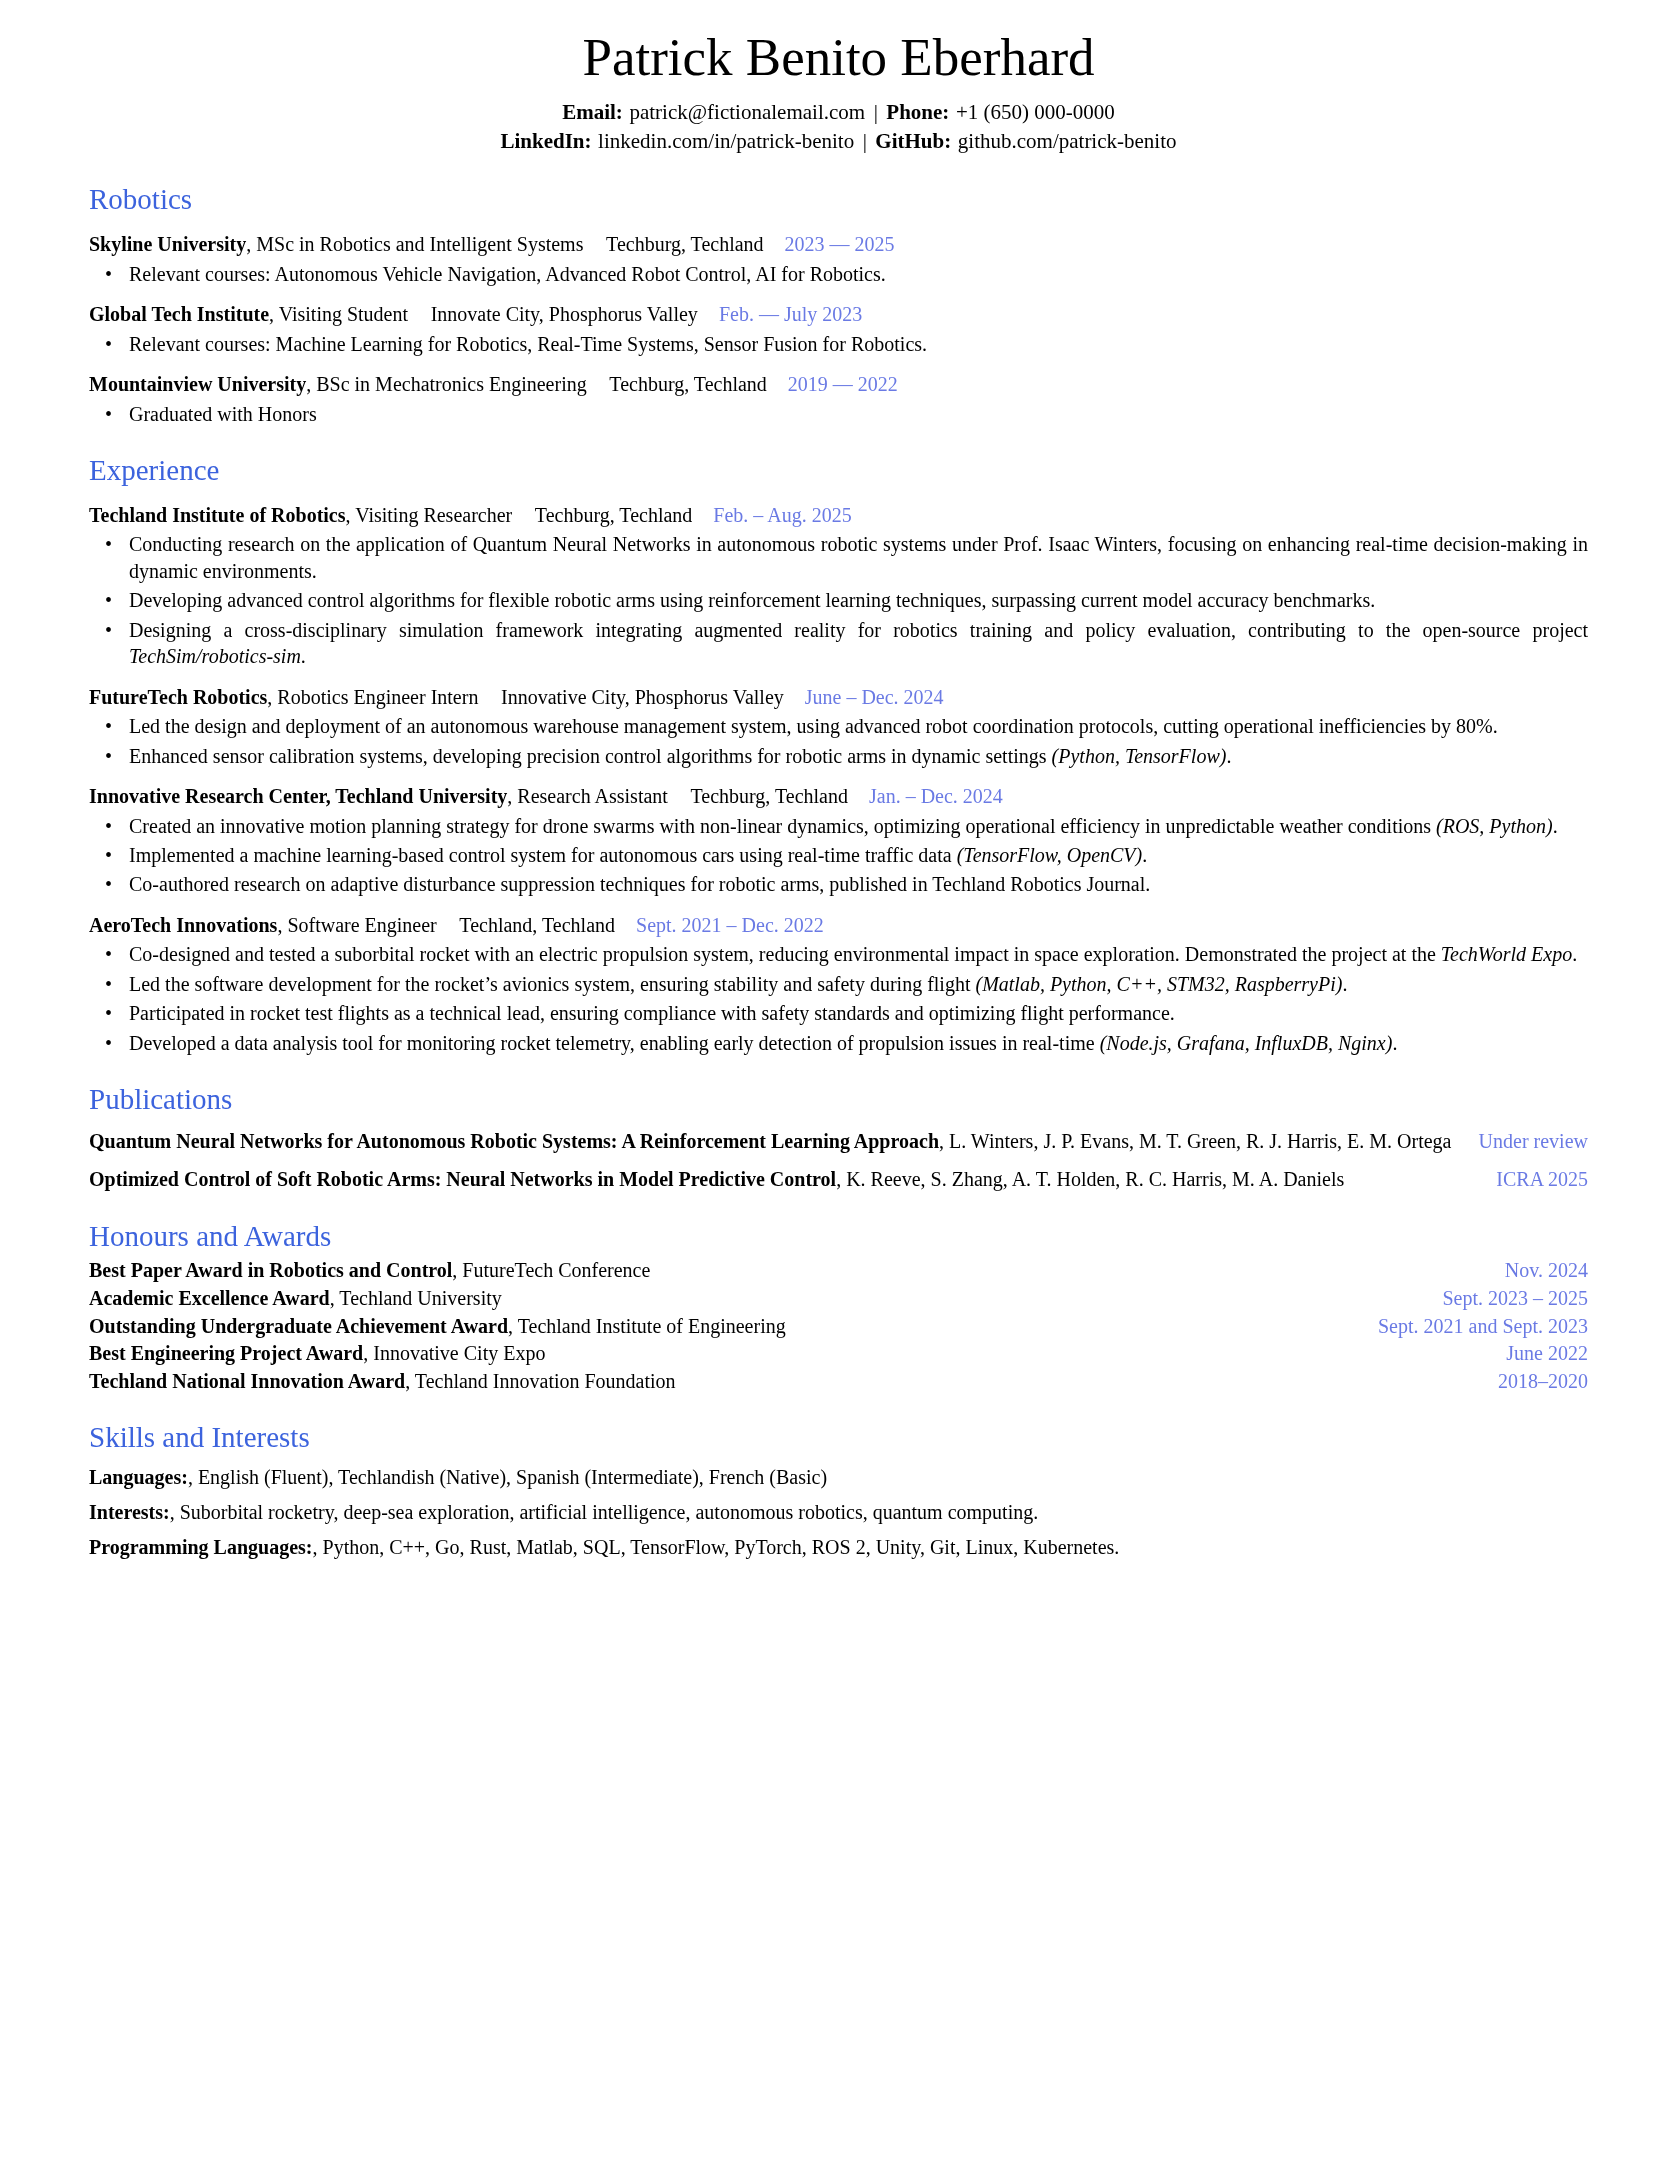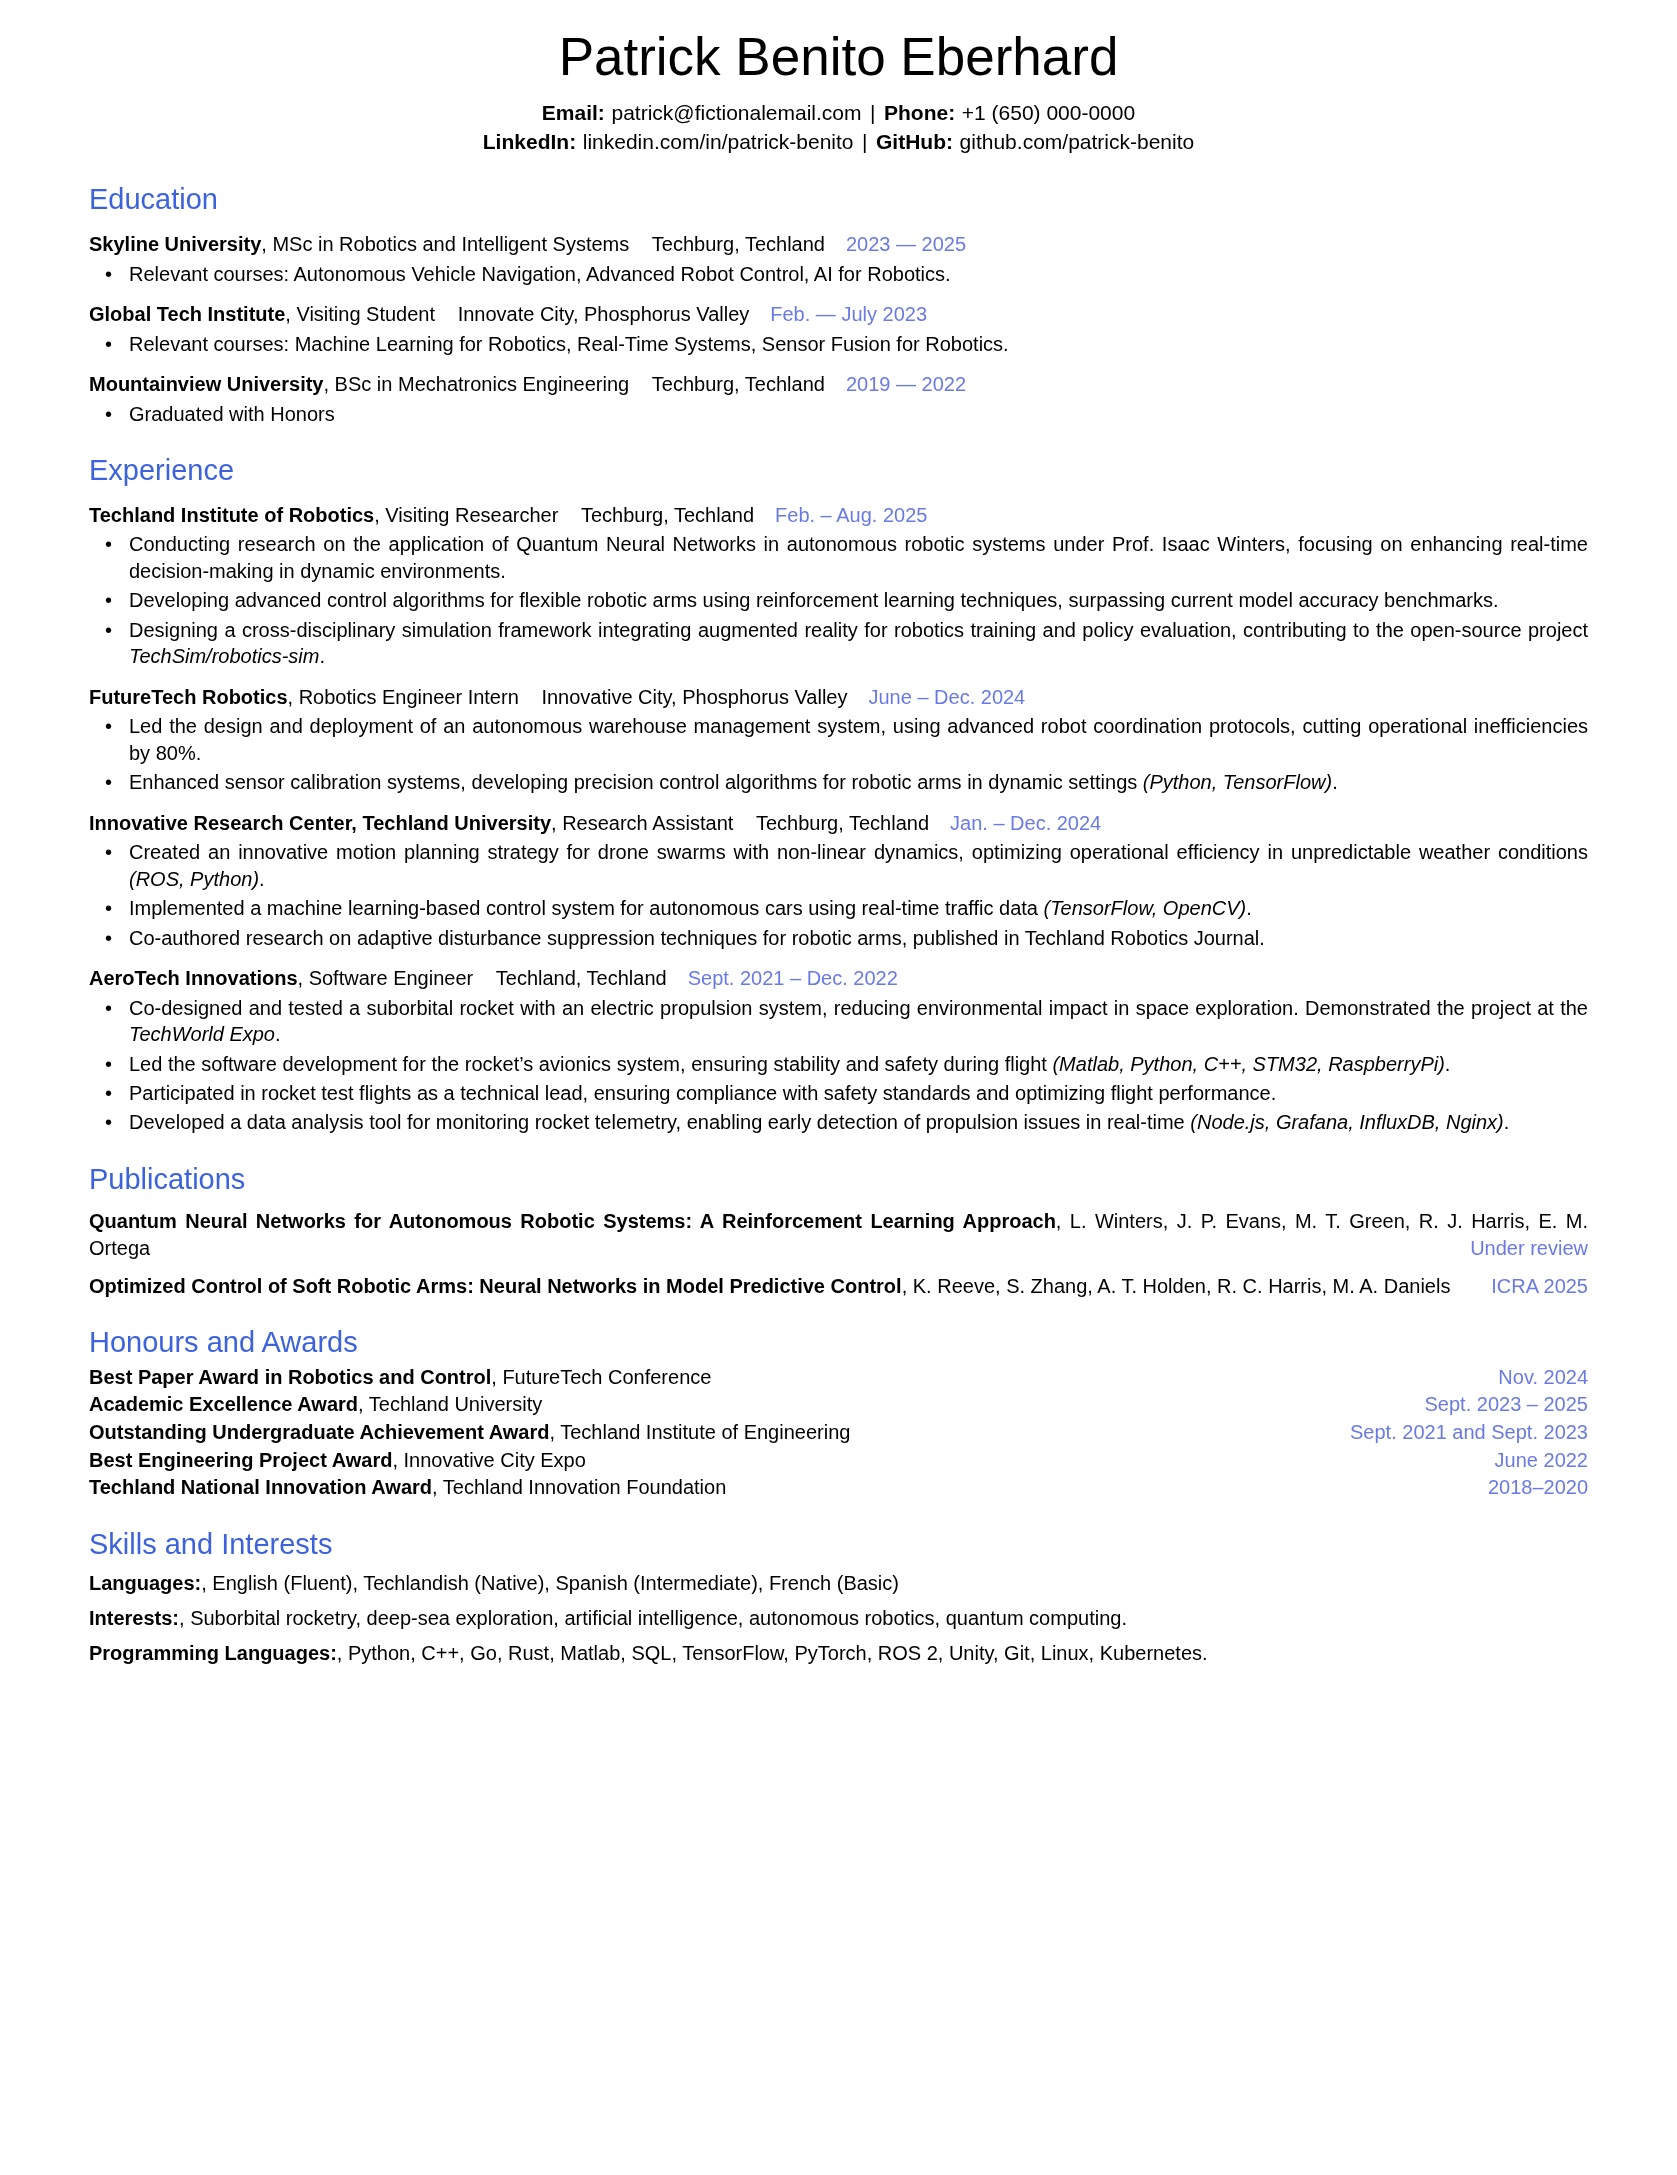--- a/index.html
+++ b/index.html
@@ -1,19 +1,19 @@
 <!DOCTYPE html>
 <html style="font-size:15px"><head>
 <meta charset="utf-8">
 <style>
   html,body{margin:0;padding:0;background:#ffffff;}
   .page{
     width:1677px;height:2175px;box-sizing:border-box;
     padding:28px 89px 0 89px;
-    font-family:Liberation Sans, sans-serif;
+    font-family:Liberation Serif, serif;
     color:#000;font-size:20px;line-height:1.33;background:#fff;
   }
   
   .name{font-size:53px;text-align:center;font-weight:normal;margin:0 0 11.3px 0;line-height:1.1;}
   .contact{text-align:center;font-size:21px;line-height:1.4;}
   .lbl{font-weight:bold;margin-right:6.6px;}
   .sep{margin:0 8.5px;}
   
   .section-title{font-size:29px;color:#3C63DD;margin:26px 0 3.8px 0;font-weight:normal;line-height:1.2;}
   
@@ -45,21 +45,21 @@
 <div class="page">
 
   <h1 class="name">Patrick Benito Eberhard</h1>
   <div class="contact">
     <span class="lbl">Email:</span><span>patrick@fictionalemail.com</span><span class="sep">|</span><span class="lbl">Phone:</span><span>+1 (650) 000-0000</span>
   </div>
   <div class="contact">
     <span class="lbl">LinkedIn:</span><span>linkedin.com/in/patrick-benito</span><span class="sep">|</span><span class="lbl">GitHub:</span><span>github.com/patrick-benito</span>
   </div>
 
-  <h2 class="section-title">Education</h2>
+  <h2 class="section-title">Robotics</h2>
 
   <div class="entry">
     <div class="entry-head">
       <div class="entry-left"><span class="ename">Skyline University</span><span>, MSc in Robotics and Intelligent Systems</span></div>
       <div class="entry-right"><span class="eloc">Techburg, Techland</span><span class="edate">2023 — 2025</span></div>
     </div>
     <ul class="bullets">
       <li><span>Relevant courses: Autonomous Vehicle Navigation, Advanced Robot Control, AI for Robotics.</span></li>
     </ul>
   </div>

